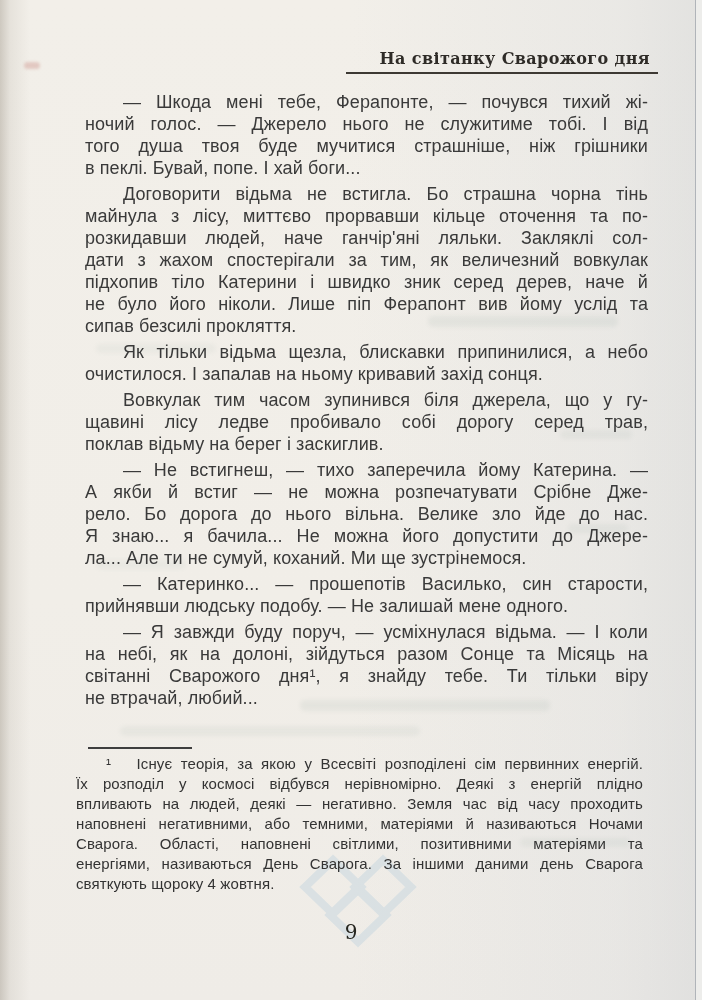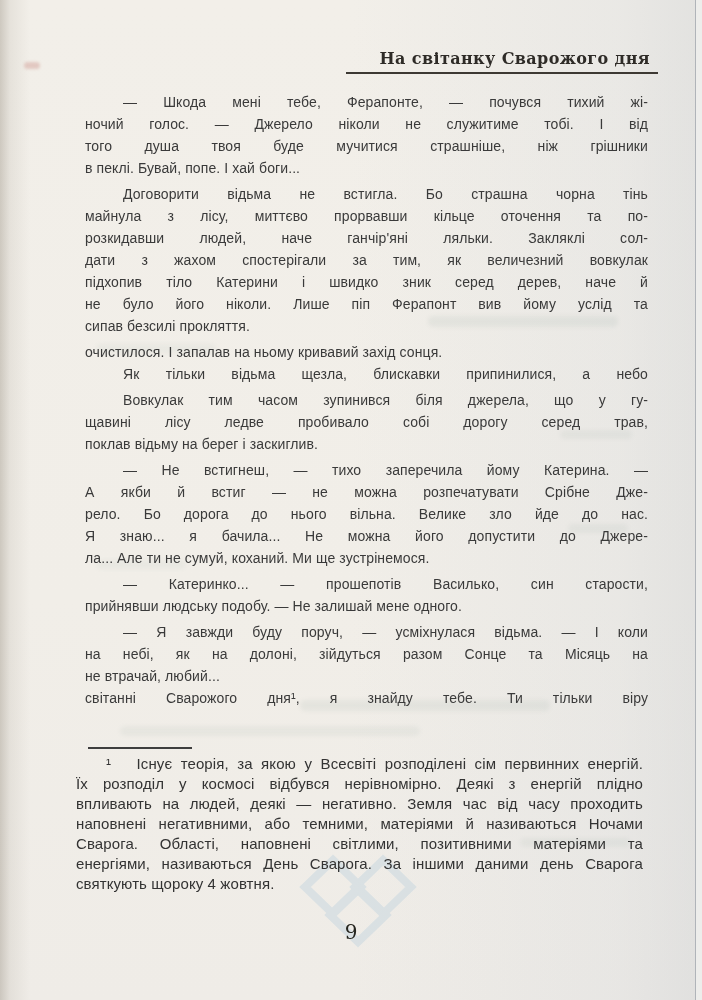--- a/index.html
+++ b/index.html
@@ -15,21 +15,21 @@
   
   .header{position:absolute;top:49px;right:44px;text-align:right;}
   .header-text{
     display:inline-block;
     font-family:"DejaVu Serif","Liberation Serif",serif;
     font-weight:700;font-size:16px;letter-spacing:.4px;color:#2e2b27;
     padding:0 8px 4px 34px;border-bottom:2px solid #3d3933;
   }
   
   .body-text{position:absolute;left:85px;top:91px;width:563px;color:#3a3a3a;
-    font-size:14px;line-height:22px;letter-spacing:.1px;}
+    font-size:18px;line-height:22px;letter-spacing:.1px;}
   .para{margin:0 0 4px 0;}
   .line{text-align:justify;text-align-last:justify;}
   .line.first{padding-left:38px;}
   .line.last{text-align-last:left;}
   
   .footnote-sep{position:absolute;left:88px;top:747px;width:104px;border-top:2px solid #3e3e3e;}
   .footnote-text{position:absolute;left:76px;top:754px;width:567px;color:#333;
     font-size:15px;line-height:20px;letter-spacing:.1px;}
   .footnote-text .line.first{padding-left:30px;}
   
@@ -67,58 +67,58 @@
     </svg>
   </div>
 
   <div class="header">
     <span class="header-text">На світанку Сварожого дня</span>
   </div>
 
   <div class="body-text">
       <div class="para">
         <div class="line first">— Шкода мені тебе, Ферапонте, — почувся тихий жі-</div>
-        <div class="line">ночий голос. — Джерело ніколи не служитиме тобі. І від</div>
+        <div class="line">ночий голос. — Джерело нього не служитиме тобі. І від</div>
         <div class="line">того душа твоя буде мучитися страшніше, ніж грішники</div>
         <div class="line last">в пеклі. Бувай, попе. І хай боги...</div>
       </div>
       <div class="para">
         <div class="line first">Договорити відьма не встигла. Бо страшна чорна тінь</div>
         <div class="line">майнула з лісу, миттєво прорвавши кільце оточення та по-</div>
         <div class="line">розкидавши людей, наче ганчір'яні ляльки. Закляклі сол-</div>
         <div class="line">дати з жахом спостерігали за тим, як величезний вовкулак</div>
         <div class="line">підхопив тіло Катерини і швидко зник серед дерев, наче й</div>
         <div class="line">не було його ніколи. Лише піп Ферапонт вив йому услід та</div>
         <div class="line last">сипав безсилі прокляття.</div>
       </div>
       <div class="para">
+        <div class="line first">Як тільки відьма щезла, блискавки припинилися, а небо</div>
         <div class="line last">очистилося. І запалав на ньому кривавий захід сонця.</div>
-        <div class="line first">Як тільки відьма щезла, блискавки припинилися, а небо</div>
       </div>
       <div class="para">
         <div class="line first">Вовкулак тим часом зупинився біля джерела, що у гу-</div>
         <div class="line">щавині лісу ледве пробивало собі дорогу серед трав,</div>
         <div class="line last">поклав відьму на берег і заскиглив.</div>
       </div>
       <div class="para">
         <div class="line first">— Не встигнеш, — тихо заперечила йому Катерина. —</div>
         <div class="line">А якби й встиг — не можна розпечатувати Срібне Дже-</div>
         <div class="line">рело. Бо дорога до нього вільна. Велике зло йде до нас.</div>
         <div class="line">Я знаю... я бачила... Не можна його допустити до Джере-</div>
         <div class="line last">ла... Але ти не сумуй, коханий. Ми ще зустрінемося.</div>
       </div>
       <div class="para">
         <div class="line first">— Катеринко... — прошепотів Василько, син старости,</div>
         <div class="line last">прийнявши людську подобу. — Не залишай мене одного.</div>
       </div>
       <div class="para">
         <div class="line first">— Я завжди буду поруч, — усміхнулася відьма. — І коли</div>
         <div class="line">на небі, як на долоні, зійдуться разом Сонце та Місяць на</div>
+        <div class="line">світанні Сварожого дня¹, я знайду тебе. Ти тільки віру</div>
         <div class="line last">не втрачай, любий...</div>
-        <div class="line">світанні Сварожого дня¹, я знайду тебе. Ти тільки віру</div>
       </div>
     </div>
 
   <div class="footnote-sep"></div>
   <div class="footnote-text">
       <div class="line first">¹&nbsp;&nbsp;&nbsp;Існує теорія, за якою у Всесвіті розподілені сім первинних енергій.</div>
       <div class="line">Їх розподіл у космосі відбувся нерівномірно. Деякі з енергій плідно</div>
       <div class="line">впливають на людей, деякі — негативно. Земля час від часу проходить</div>
       <div class="line">наповнені негативними, або темними, матеріями й називаються Ночами</div>
       <div class="line">Сварога. Області, наповнені світлими, позитивними матеріями та</div>

